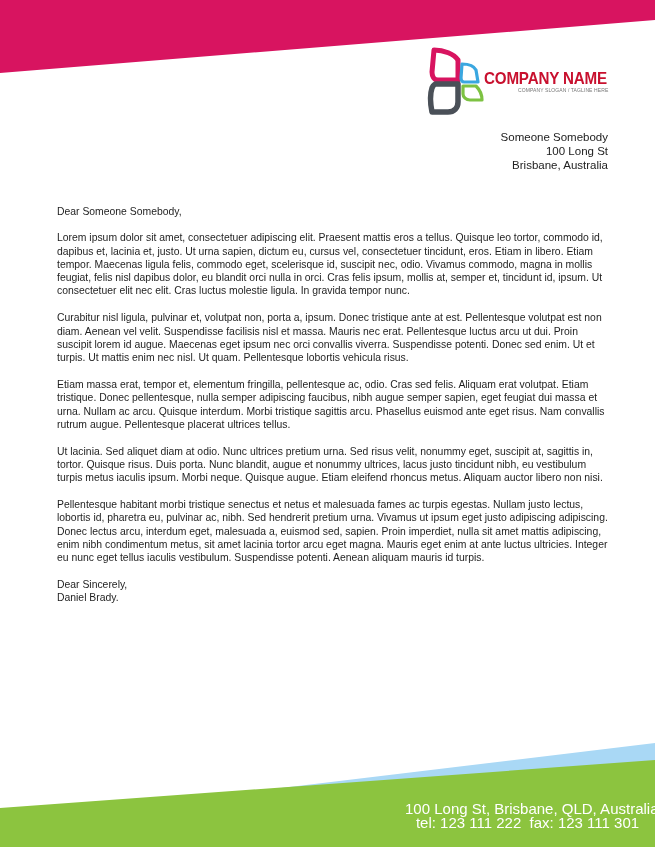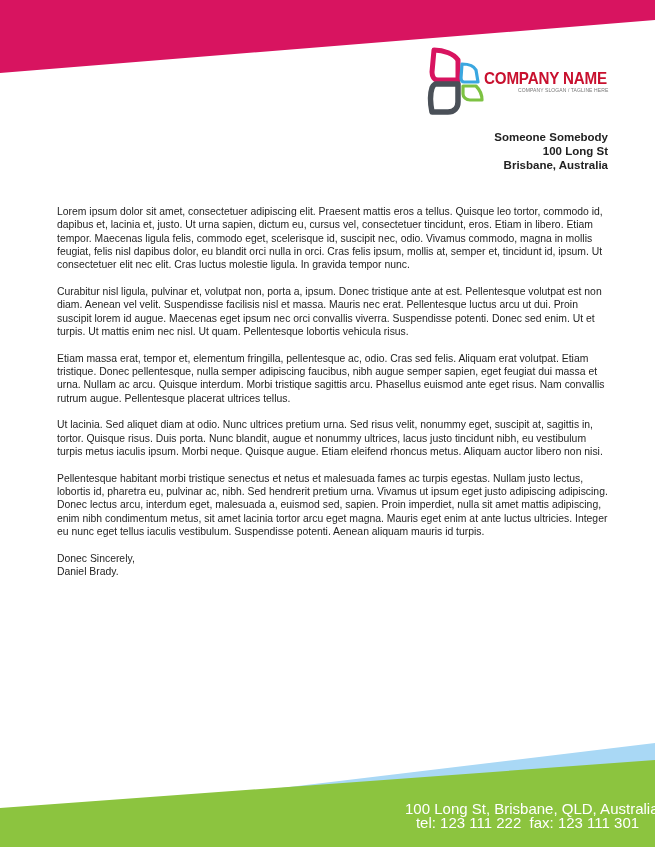--- a/index.html
+++ b/index.html
@@ -49,21 +49,20 @@
     }
 
     .recipient {
       position: absolute;
       right: 47px;
       top: 130px;
       text-align: right;
       font-size: 11.5px;
       line-height: 14px;
       color: #222;
-      font-weight: bold;
     }
     .recipient div { white-space: nowrap; }
 
     .letter {
       position: absolute;
       left: 57px;
       top: 205px;
       width: 555px;
       font-size: 10.4px;
       line-height: 13.3px;
@@ -111,26 +110,27 @@
     <div class="logo-slogan">COMPANY SLOGAN / TAGLINE HERE</div>
   </div>
 
   <div class="recipient">
     <div>Someone Somebody</div>
     <div>100 Long St</div>
     <div>Brisbane, Australia</div>
   </div>
 
   <div class="letter">
+    <p class="salutation">Dear Someone Somebody,</p>
     <p class="para">Lorem ipsum dolor sit amet, consectetuer adipiscing elit. Praesent mattis eros a tellus. Quisque leo tortor, commodo id, dapibus et, lacinia et, justo. Ut urna sapien, dictum eu, cursus vel, consectetuer tincidunt, eros. Etiam in libero. Etiam tempor. Maecenas ligula felis, commodo eget, scelerisque id, suscipit nec, odio. Vivamus commodo, magna in mollis feugiat, felis nisl dapibus dolor, eu blandit orci nulla in orci. Cras felis ipsum, mollis at, semper et, tincidunt id, ipsum. Ut consectetuer elit nec elit. Cras luctus molestie ligula. In gravida tempor nunc.</p>
     <p class="para">Curabitur nisl ligula, pulvinar et, volutpat non, porta a, ipsum. Donec tristique ante at est. Pellentesque volutpat est non diam. Aenean vel velit. Suspendisse facilisis nisl et massa. Mauris nec erat. Pellentesque luctus arcu ut dui. Proin suscipit lorem id augue. Maecenas eget ipsum nec orci convallis viverra. Suspendisse potenti. Donec sed enim. Ut et turpis. Ut mattis enim nec nisl. Ut quam. Pellentesque lobortis vehicula risus.</p>
     <p class="para">Etiam massa erat, tempor et, elementum fringilla, pellentesque ac, odio. Cras sed felis. Aliquam erat volutpat. Etiam tristique. Donec pellentesque, nulla semper adipiscing faucibus, nibh augue semper sapien, eget feugiat dui massa et urna. Nullam ac arcu. Quisque interdum. Morbi tristique sagittis arcu. Phasellus euismod ante eget risus. Nam convallis rutrum augue. Pellentesque placerat ultrices tellus.</p>
     <p class="para">Ut lacinia. Sed aliquet diam at odio. Nunc ultrices pretium urna. Sed risus velit, nonummy eget, suscipit at, sagittis in, tortor. Quisque risus. Duis porta. Nunc blandit, augue et nonummy ultrices, lacus justo tincidunt nibh, eu vestibulum turpis metus iaculis ipsum. Morbi neque. Quisque augue. Etiam eleifend rhoncus metus. Aliquam auctor libero non nisi.</p>
     <p class="para">Pellentesque habitant morbi tristique senectus et netus et malesuada fames ac turpis egestas. Nullam justo lectus, lobortis id, pharetra eu, pulvinar ac, nibh. Sed hendrerit pretium urna. Vivamus ut ipsum eget justo adipiscing adipiscing. Donec lectus arcu, interdum eget, malesuada a, euismod sed, sapien. Proin imperdiet, nulla sit amet mattis adipiscing, enim nibh condimentum metus, sit amet lacinia tortor arcu eget magna. Mauris eget enim at ante luctus ultricies. Integer eu nunc eget tellus iaculis vestibulum. Suspendisse potenti. Aenean aliquam mauris id turpis.</p>
-    <p class="closing">Donec Sincerely,</p>
+    <p class="closing">Dear Sincerely,</p>
     <p class="closing">Daniel Brady.</p>
   </div>
 
   <div class="footer-text">
     <div>100 Long St, Brisbane, QLD, Australia</div>
     <div>tel: 123 111 222  fax: 123 111 301</div>
   </div>
 
 </div>
 

